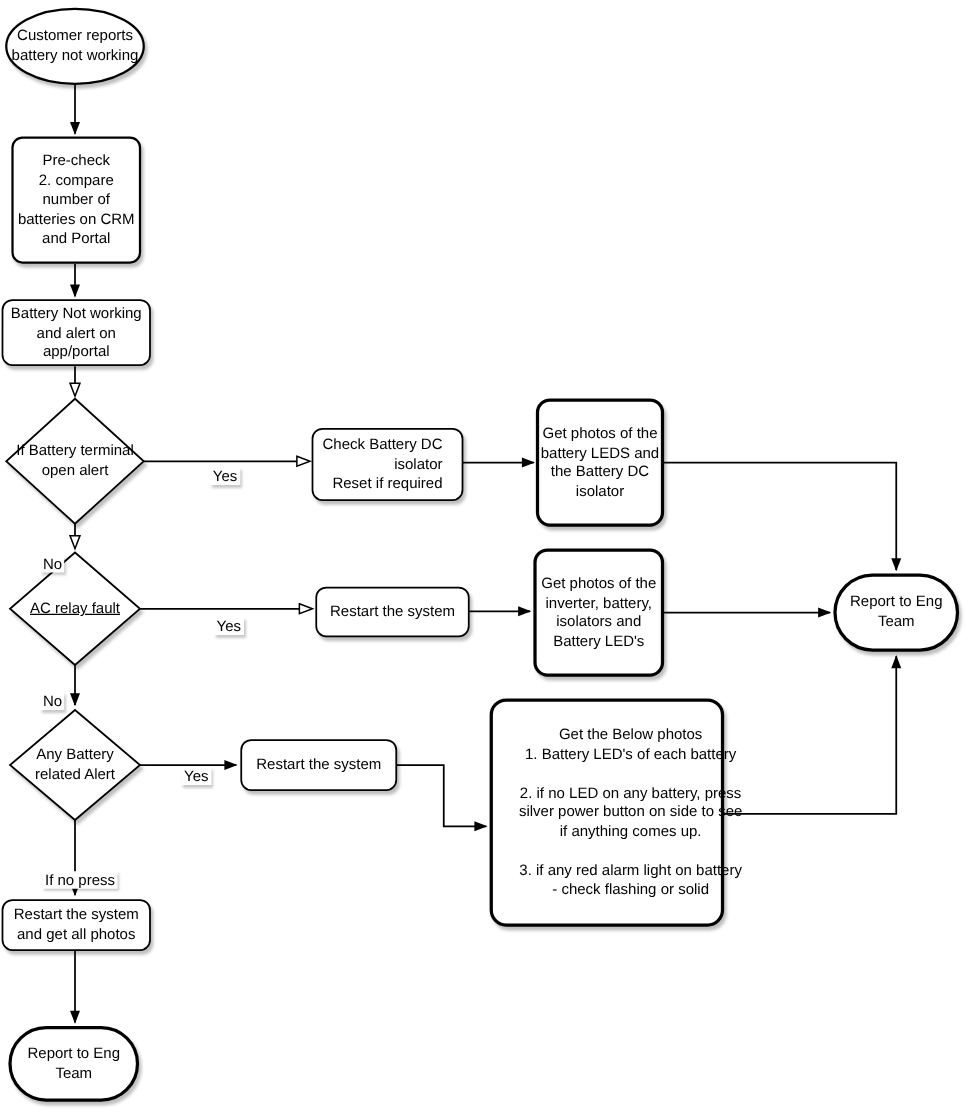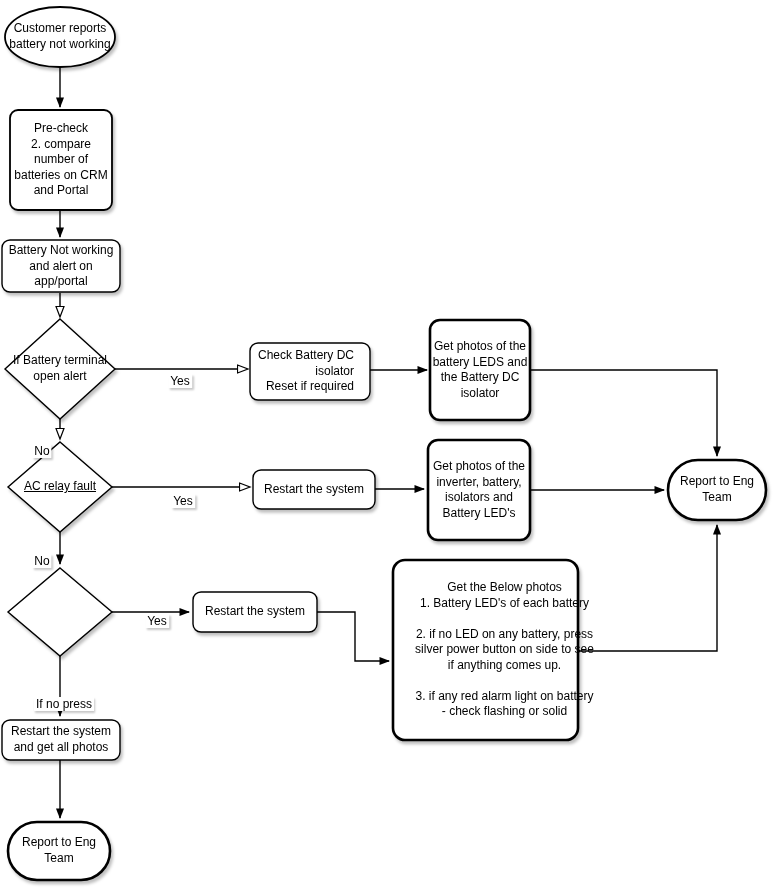--- a/index.html
+++ b/index.html
@@ -111,20 +111,22 @@
 the Battery DC
 isolator</div>
   <div class="node-label" style="left:668px; top:474px; width:98px;">Report to Eng
 Team</div>
   <div class="node-label" style="left:8px;   top:479px; width:104px;text-decoration:underline;">AC relay fault</div>
   <div class="node-label" style="left:253px; top:482px; width:122px;">Restart the system</div>
   <div class="node-label" style="left:428px; top:459px; width:102px;">Get photos of the
 inverter, battery,
 isolators and
 Battery LED's</div>
+  <div class="node-label" style="left:8px;   top:596px; width:104px;">Any Battery
+related Alert</div>
   <div class="node-label" style="left:193px; top:604px; width:124px;">Restart the system</div>
   <div class="node-label" style="left:395px; top:580px; width:219px;">Get the Below photos
 1. Battery LED's of each battery
 
 2. if no LED on any battery, press
 silver power button on side to see
 if anything comes up.
 
 3. if any red alarm light on battery
 - check flashing or solid</div>

